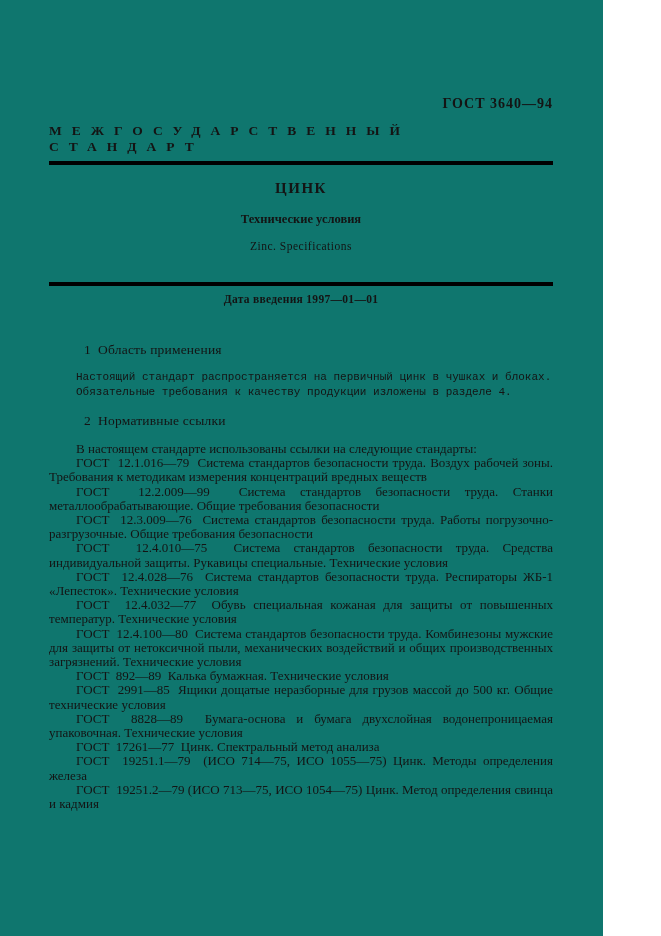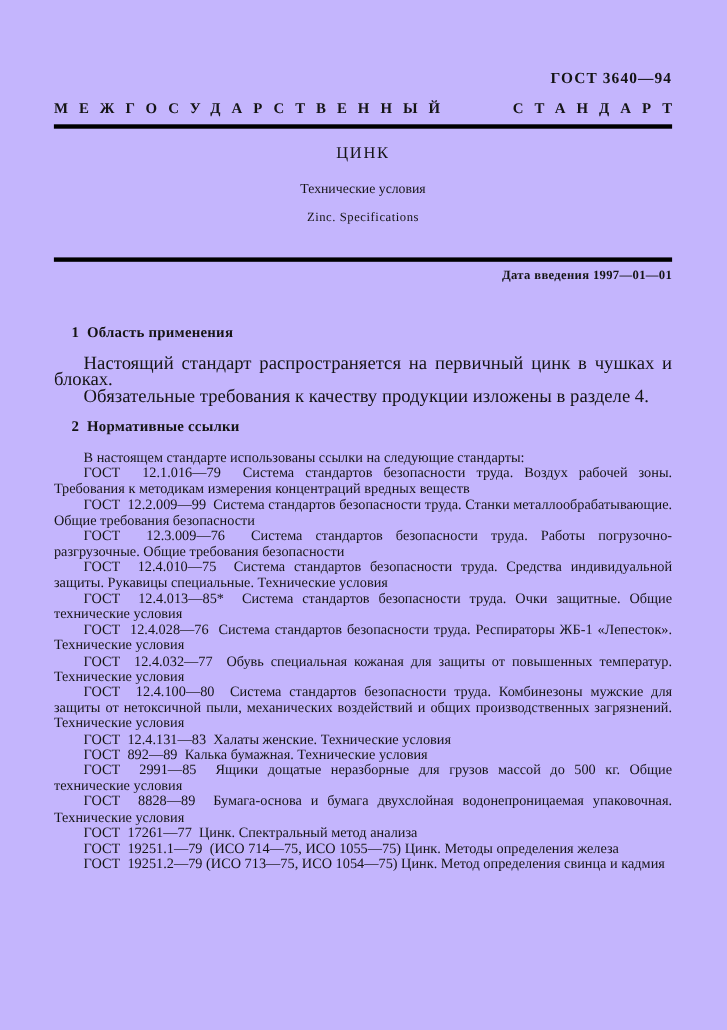--- a/index.html
+++ b/index.html
@@ -5,86 +5,88 @@
   * { margin:0; padding:0; box-sizing:border-box; }
   html,body { background:#ffffff; }
   body {
     width:661px; height:936px;
     font-family:"Liberation Serif", serif;
     color:#141414;
     -webkit-font-smoothing:antialiased;
   }
   .page {
     position:relative;
-    width:661px; height:936px;
-    background:#c4b5fd;
-    padding:64px 50px 0 49px;
+    width:603px; height:936px;
+    background:#0f766e;
+    padding:96px 50px 0 49px;
     overflow:hidden;
   }
   .doc-code {
     text-align:right;
     font-weight:bold;
     font-size:14px;
     letter-spacing:1px;
   }
   .std-type {
     display:flex;
     justify-content:space-between;
     margin-top:11px;
     font-weight:bold;
     font-size:13.5px;
     white-space:nowrap;
+    flex-direction:column;
   }
   .std-type .w { letter-spacing:10px; }
   .std-type .w:last-child { margin-right:-10px; }
   .rule-thick {
     height:4px;
     background:#000;
     margin-top:6px;
   }
   .doc-title {
     text-align:center;
-    font-weight:normal;
+    font-weight:bold;
     font-size:15px;
     letter-spacing:1.5px;
     margin-top:15px;
   }
   .doc-subtitle {
     text-align:center;
-    font-weight:normal;
+    font-weight:bold;
     font-size:12.5px;
     margin-top:15px;
   }
   .doc-subtitle-en {
     text-align:center;
     font-size:11.5px;
     margin-top:13px;
     letter-spacing:0.5px;
   }
   .rule-title-bottom { margin-top:30px; }
   .effective-date {
-    text-align:right;
+    text-align:center;
     font-weight:bold;
     font-size:11.5px;
     margin-top:7px;
     letter-spacing:0.3px;
   }
   h2.sec-heading {
     font-size:13.5px;
-    font-weight:bold;
-    margin-left:16px;
+    font-weight:normal;
+    margin-left:35px;
     letter-spacing:0.2px;
   }
   .h-scope { margin-top:37px; }
   .h-refs  { margin-top:13px; }
   p.body-p {
-    font-size:17px;
+    font-size:11px;
     line-height:15px;
     text-align:justify;
     text-indent:27px;
+    font-family:Liberation Mono, monospace;
   }
   .scope-block { margin-top:12px; }
   p.ref-p {
     font-size:13px;
     line-height:14.2px;
     text-align:justify;
     text-indent:27px;
   }
   .refs-block { margin-top:13px; }
   .page-footer {
@@ -147,25 +149,23 @@
     <p class="body-p">Обязательные требования к качеству продукции изложены в разделе 4.</p>
   </div>
 
   <h2 class="sec-heading h-refs">2&nbsp; Нормативные ссылки</h2>
   <div class="refs-block">
     <p class="ref-p">В настоящем стандарте использованы ссылки на следующие стандарты:</p>
     <p class="ref-p">ГОСТ&nbsp; 12.1.016—79&nbsp; Система стандартов безопасности труда. Воздух рабочей зоны. Требования к методикам измерения концентраций вредных веществ</p>
     <p class="ref-p">ГОСТ&nbsp; 12.2.009—99&nbsp; Система стандартов безопасности труда. Станки металлообрабатывающие. Общие требования безопасности</p>
     <p class="ref-p">ГОСТ&nbsp; 12.3.009—76&nbsp; Система стандартов безопасности труда. Работы погрузочно-разгрузочные. Общие требования безопасности</p>
     <p class="ref-p">ГОСТ&nbsp; 12.4.010—75&nbsp; Система стандартов безопасности труда. Средства индивидуальной защиты. Рукавицы специальные. Технические условия</p>
-    <p class="ref-p">ГОСТ&nbsp; 12.4.013—85*&nbsp; Система стандартов безопасности труда. Очки защитные. Общие технические условия</p>
     <p class="ref-p">ГОСТ&nbsp; 12.4.028—76&nbsp; Система стандартов безопасности труда. Респираторы ЖБ-1 «Лепесток». Технические условия</p>
     <p class="ref-p">ГОСТ&nbsp; 12.4.032—77&nbsp; Обувь специальная кожаная для защиты от повышенных температур. Технические условия</p>
     <p class="ref-p">ГОСТ&nbsp; 12.4.100—80&nbsp; Система стандартов безопасности труда. Комбинезоны мужские для защиты от нетоксичной пыли, механических воздействий и общих производственных загрязнений. Технические условия</p>
-    <p class="ref-p">ГОСТ&nbsp; 12.4.131—83&nbsp; Халаты женские. Технические условия</p>
     <p class="ref-p">ГОСТ&nbsp; 892—89&nbsp; Калька бумажная. Технические условия</p>
     <p class="ref-p">ГОСТ&nbsp; 2991—85&nbsp; Ящики дощатые неразборные для грузов массой до 500 кг. Общие технические условия</p>
     <p class="ref-p">ГОСТ&nbsp; 8828—89&nbsp; Бумага-основа и бумага двухслойная водонепроницаемая упаковочная. Технические условия</p>
     <p class="ref-p">ГОСТ&nbsp; 17261—77&nbsp; Цинк. Спектральный метод анализа</p>
     <p class="ref-p">ГОСТ&nbsp; 19251.1—79&nbsp; (ИСО 714—75, ИСО 1055—75) Цинк. Методы определения железа</p>
     <p class="ref-p">ГОСТ&nbsp; 19251.2—79 (ИСО 713—75, ИСО 1054—75) Цинк. Метод определения свинца и кадмия</p>
   </div>
 
 
 </div>

